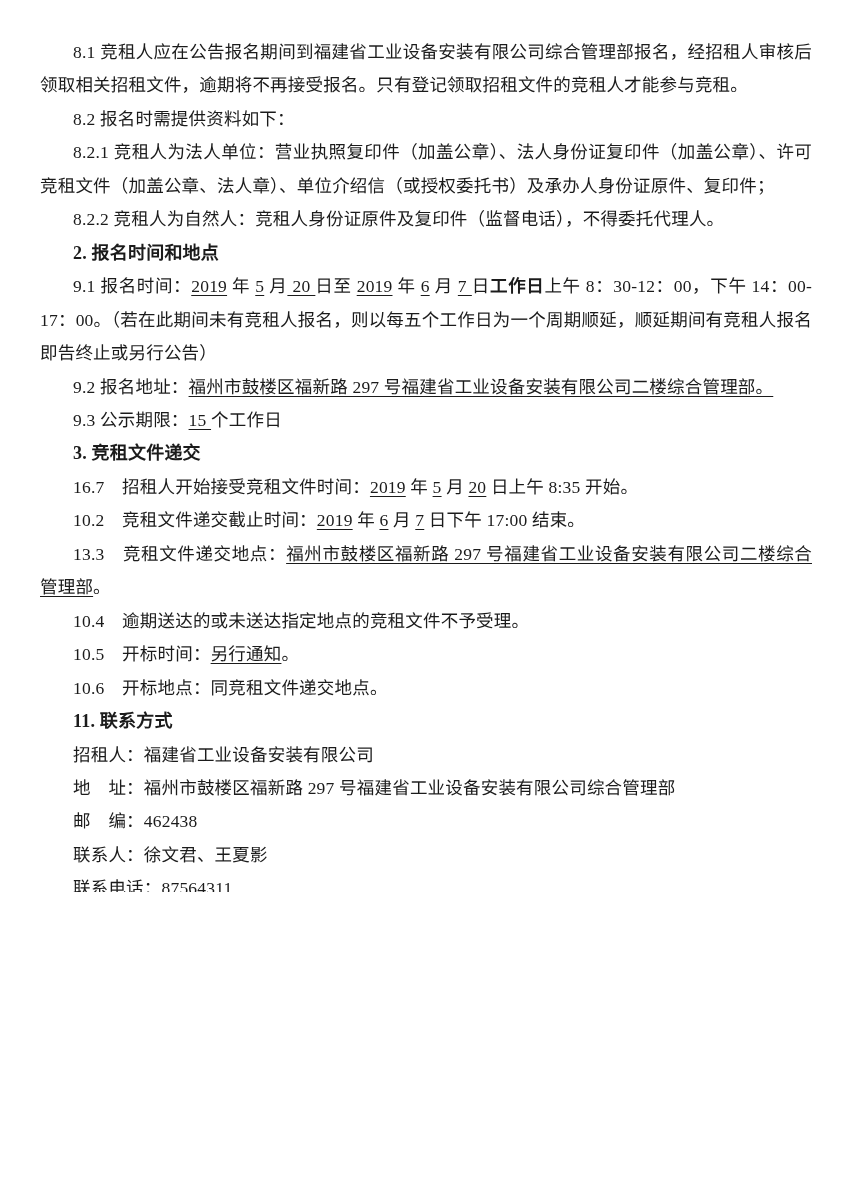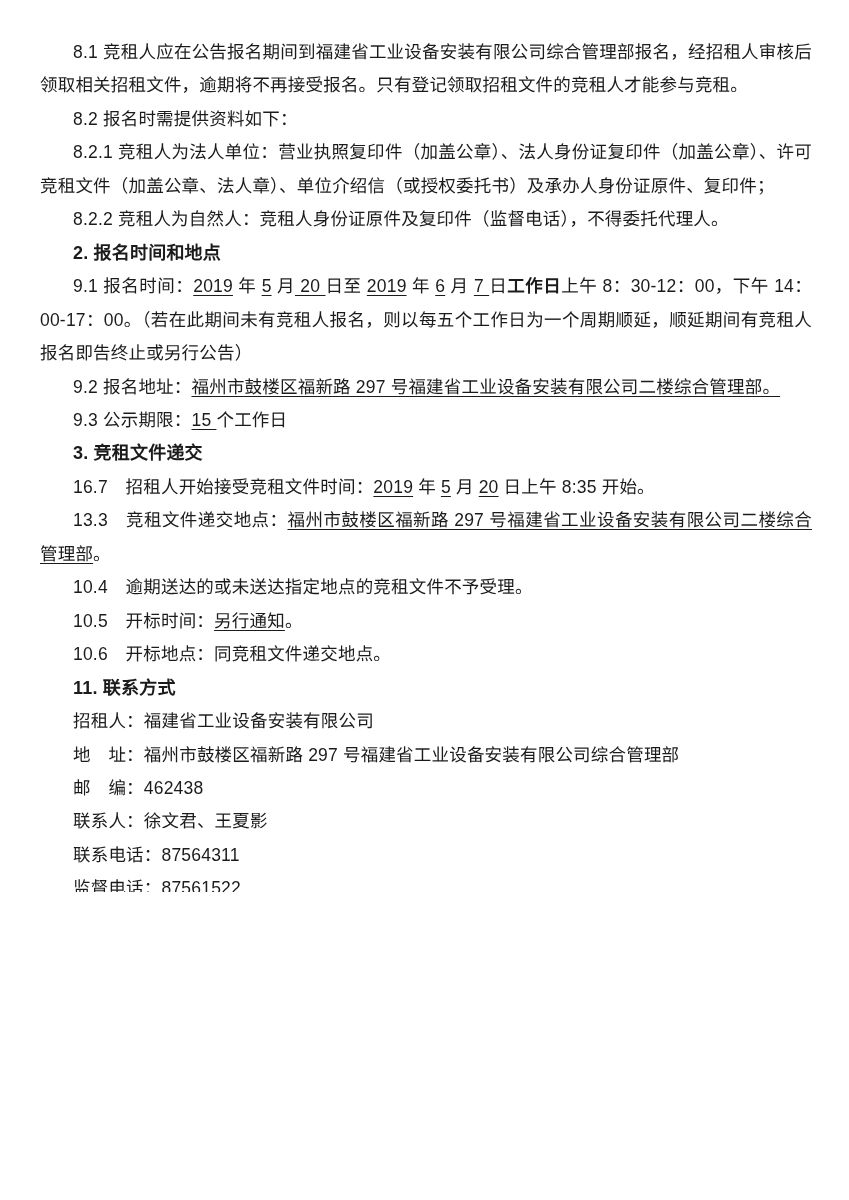--- a/index.html
+++ b/index.html
@@ -9,21 +9,21 @@
   }
   .page {
     position: relative;
     width: 849px;
     height: 892px;
     box-sizing: border-box;
     background: #ffffff;
     color: #1b1b1b;
     padding: 36px 37px 0 40px;
     overflow: hidden;
-    font-family: Liberation Sans, sans-serif;
+    font-family: Liberation Serif, serif;
   }
   .page p {
     margin: 0;
     font-size: 17.5px;
     line-height: 33.45px;
     text-indent: 33px;
     text-align: justify;
     letter-spacing: 0.2px;
   }
   .page p.heading {
@@ -48,20 +48,21 @@
 <p class="body"><span>8.1 竞租人应在公告报名期间到福建省工业设备安装有限公司综合管理部报名，经招租人审核后领取相关招租文件，逾期将不再接受报名。只有登记领取招租文件的竞租人才能参与竞租。</span></p>
     <p class="body"><span>8.2 报名时需提供资料如下：</span></p>
     <p class="body"><span>8.2.1 竞租人为法人单位：营业执照复印件（加盖公章）、法人身份证复印件（加盖公章）、许可竞租文件（加盖公章、法人章）、单位介绍信（或授权委托书）及承办人身份证原件、复印件；</span></p>
     <p class="body"><span>8.2.2 竞租人为自然人：竞租人身份证原件及复印件（监督电话），不得委托代理人。</span></p>
     <p class="heading"><span>2. 报名时间和地点</span></p>
     <p class="body"><span>9.1 报名时间：</span><span class="u">2019</span><span> 年 </span><span class="u">5</span><span> 月</span><span class="u"> 20 </span><span>日至 </span><span class="u">2019</span><span> 年 </span><span class="u">6</span><span> 月 </span><span class="u">7 </span><span>日</span><span class="b">工作日</span><span>上午 8：30-12：00，下午 14：00-17：00。（若在此期间未有竞租人报名，则以每五个工作日为一个周期顺延，顺延期间有竞租人报名即告终止或另行公告）</span></p>
     <p class="body"><span>9.2 报名地址：</span><span class="u">福州市鼓楼区福新路 297 号福建省工业设备安装有限公司二楼综合管理部。</span></p>
     <p class="body"><span>9.3 公示期限：</span><span class="u">15 </span><span>个工作日</span></p>
     <p class="heading"><span>3. 竞租文件递交</span></p>
     <p class="body"><span>16.7　招租人开始接受竞租文件时间：</span><span class="u">2019</span><span> 年 </span><span class="u">5</span><span> 月 </span><span class="u">20</span><span> 日上午 8:35 开始。</span></p>
+    <p class="body"><span>10.2　竞租文件递交截止时间：</span><span class="u">2019</span><span> 年 </span><span class="u">6</span><span> 月 </span><span class="u">7</span><span> 日下午 17:00 结束。</span></p>
     <p class="body"><span>13.3　竞租文件递交地点：</span><span class="u">福州市鼓楼区福新路 297 号福建省工业设备安装有限公司二楼综合管理部</span><span>。</span></p>
     <p class="body"><span>10.4　逾期送达的或未送达指定地点的竞租文件不予受理。</span></p>
     <p class="body"><span>10.5　开标时间：</span><span class="u">另行通知</span><span>。</span></p>
     <p class="body"><span>10.6　开标地点：同竞租文件递交地点。</span></p>
     <p class="heading"><span>11. 联系方式</span></p>
     <p class="body"><span>招租人：福建省工业设备安装有限公司</span></p>
     <p class="body"><span>地　址：福州市鼓楼区福新路 297 号福建省工业设备安装有限公司综合管理部</span></p>
     <p class="body"><span>邮　编：462438</span></p>
     <p class="body"><span>联系人：徐文君、王夏影</span></p>
     <p class="body"><span>联系电话：87564311</span></p>

